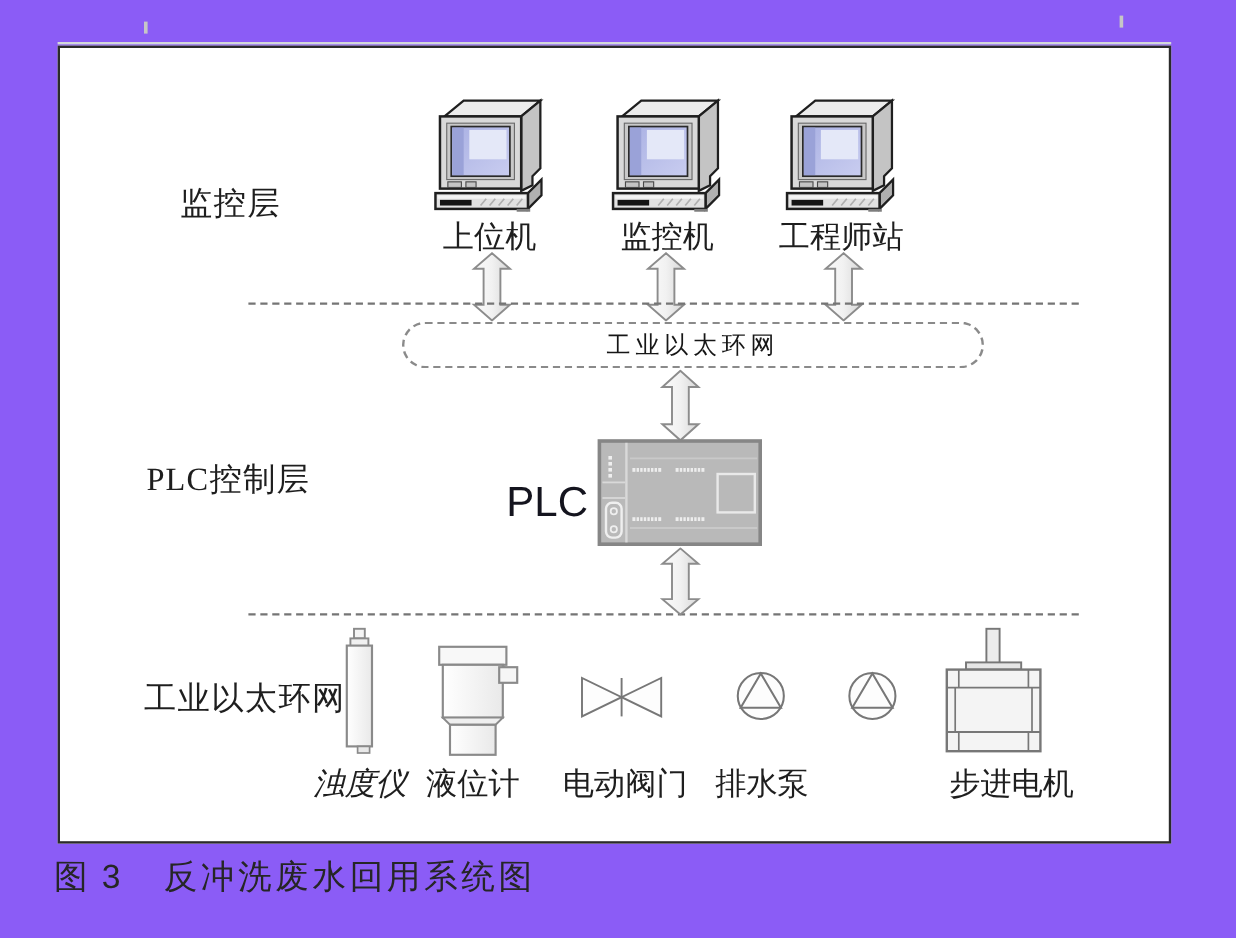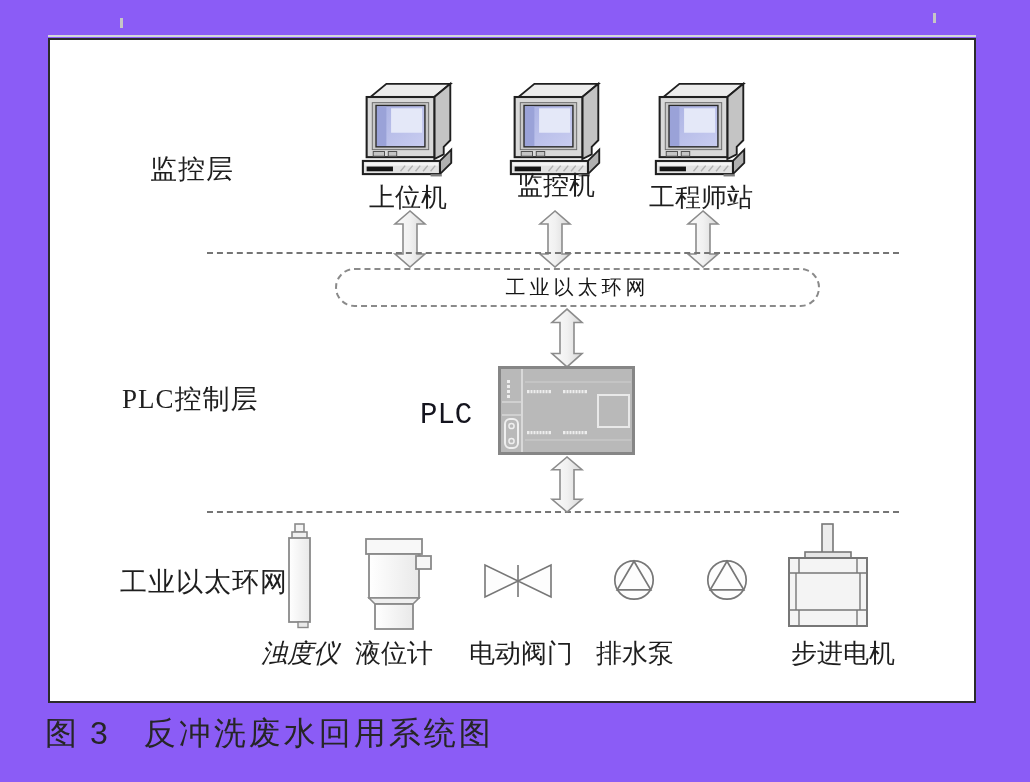--- a/index.html
+++ b/index.html
@@ -23,26 +23,26 @@
   .dashline{
     position:absolute;height:0;border-top:2.5px dashed #757575;
   }
   #net-capsule{
     position:absolute;left:335px;top:268px;width:485px;height:39px;
     border:2px dashed #8a8a8a;border-radius:21px;box-sizing:border-box;
     display:flex;align-items:center;justify-content:center;
   }
   #net-label{font-size:20px;letter-spacing:4px;color:#161616;white-space:nowrap;}
   #plc-label{
-    position:absolute;left:420px;top:399px;width:72px;font-size:29px;text-align:left;
-    font-family:Liberation Mono, monospace;color:#14141e;
+    position:absolute;left:420px;top:399px;width:72px;font-size:35px;text-align:center;
+    font-family:Liberation Sans, sans-serif;color:#14141e;
   }
   #caption{
     position:absolute;left:45px;top:712px;display:flex;align-items:flex-start;
-    font-size:32px;color:#262626;white-space:nowrap;
+    font-size:28px;color:#262626;white-space:nowrap;
   }
   #caption .num{margin-right:34px;letter-spacing:2px;}
   #caption .title{letter-spacing:3px;}
   svg.icon{position:absolute;display:block;overflow:visible;}
 </style>
 </head>
 <body>
 
 <div id="stage">
 
@@ -102,21 +102,21 @@
       <use href="#pc"></use>
     </svg>
   <svg class="icon" style="left:509px;top:80px;width:94px;height:97px;" viewBox="0 0 100 103">
       <use href="#pc"></use>
     </svg>
   <svg class="icon" style="left:654px;top:80px;width:94px;height:97px;" viewBox="0 0 100 103">
       <use href="#pc"></use>
     </svg>
 
   <div class="station-label" style="left:348px;top:180px;width:120px;">上位机</div>
-  <div class="station-label" style="left:496px;top:168px;width:120px;">监控机</div>
+  <div class="station-label" style="left:496px;top:180px;width:120px;">监控机</div>
   <div class="station-label" style="left:631px;top:180px;width:140px;">工程师站</div>
 
   <svg class="icon" style="left:392px;top:210px;width:36px;height:58px;" viewBox="0 0 36 58" preserveAspectRatio="none">
       <use href="#varrow"></use>
     </svg>
   <svg class="icon" style="left:537px;top:210px;width:36px;height:58px;" viewBox="0 0 36 58" preserveAspectRatio="none">
       <use href="#varrow"></use>
     </svg>
   <svg class="icon" style="left:685px;top:210px;width:36px;height:58px;" viewBox="0 0 36 58" preserveAspectRatio="none">
       <use href="#varrow"></use>

